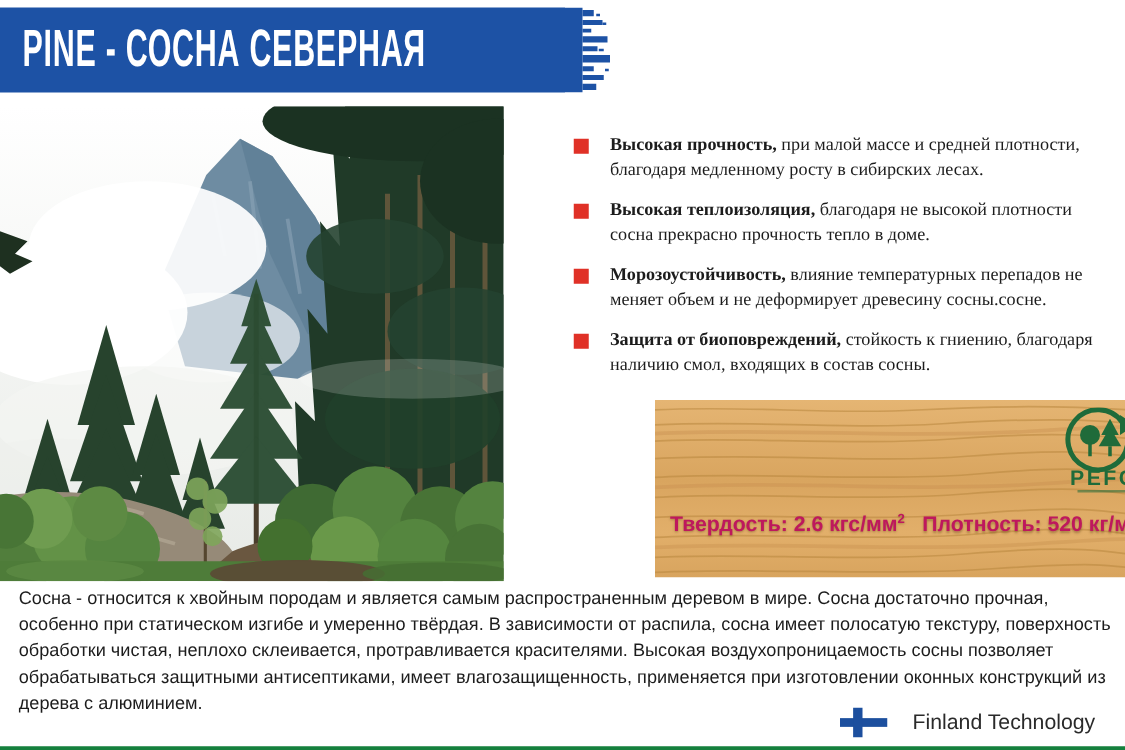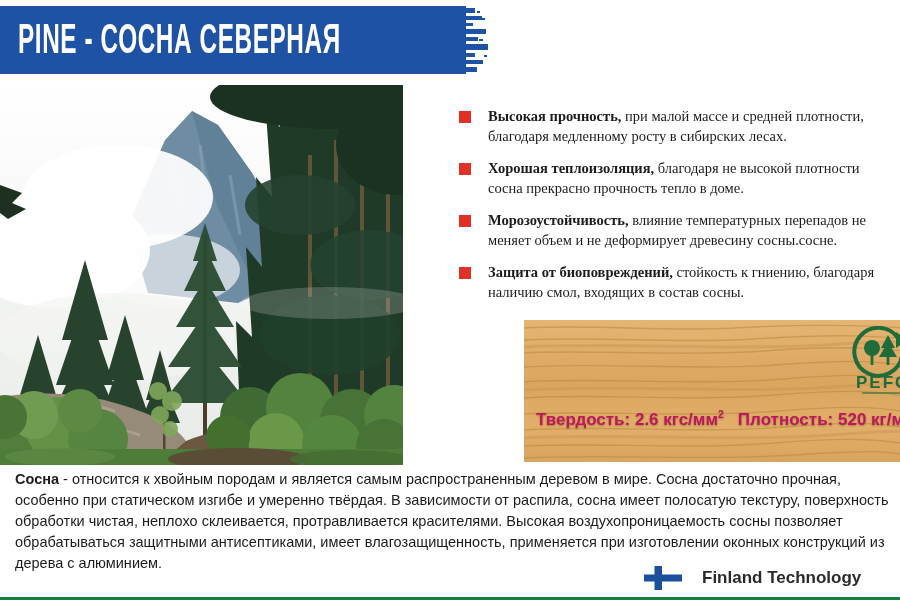--- a/index.html
+++ b/index.html
@@ -48,29 +48,29 @@
     text-shadow:0 1px 2px rgba(90,60,20,.45);white-space:nowrap;
   }
   .specs sup{font-size:62%;vertical-align:super;}
   .specs .spec2{margin-left:14px;}
 
   
   .desc{
     position:absolute;left:15px;top:469px;width:874px;
     font-size:14.5px;line-height:21px;color:#1c1c1c;
   }
-  .desc b{font-weight:700;}
+  .desc b{font-weight:400;}
 
   
   .footer-left{position:absolute;left:16px;top:566px;display:flex;align-items:center;}
   .woodwork-word{
     font-style:italic;font-weight:800;font-size:20px;color:var(--text-dark);
     letter-spacing:.5px;margin-left:2px;transform:scaleX(.95);transform-origin:0 50%;
   }
-  .footer-right{position:absolute;left:644px;top:566px;display:flex;align-items:center;font-weight:bold;}
+  .footer-right{position:absolute;left:672px;top:566px;display:flex;align-items:center;}
   .finland-label{font-size:17px;color:#2a2a2a;margin-left:20px;}
 </style>
 </head>
 <body>
 
 <div class="slide">
 
   <div class="banner">
     <div class="banner-solid"></div>
     <svg class="banner-brush" viewBox="0 0 36 68" xmlns="http://www.w3.org/2000/svg">
@@ -190,21 +190,21 @@
     </svg>
   </div>
 
   <div class="bullets">
     <div class="bullet">
       <span class="marker"></span>
       <p class="btext"><b>Высокая прочность,</b><span> при малой массе и средней плотности, благодаря медленному росту в сибирских лесах.</span></p>
     </div>
     <div class="bullet">
       <span class="marker"></span>
-      <p class="btext"><b>Хорошая теплоизоляция,</b><span> благодаря не высокой плотности сосна прекрасно прочность тепло в доме.</span></p>
+      <p class="btext"><b>Высокая теплоизоляция,</b><span> благодаря не высокой плотности сосна прекрасно прочность тепло в доме.</span></p>
     </div>
     <div class="bullet">
       <span class="marker"></span>
       <p class="btext"><b>Морозоустойчивость,</b><span> влияние температурных перепадов не меняет объем и не деформирует древесину сосны.сосне.</span></p>
     </div>
     <div class="bullet">
       <span class="marker"></span>
       <p class="btext"><b>Защита от биоповреждений,</b><span> стойкость к гниению, благодаря наличию смол, входящих в состав сосны.</span></p>
     </div>
   </div>

